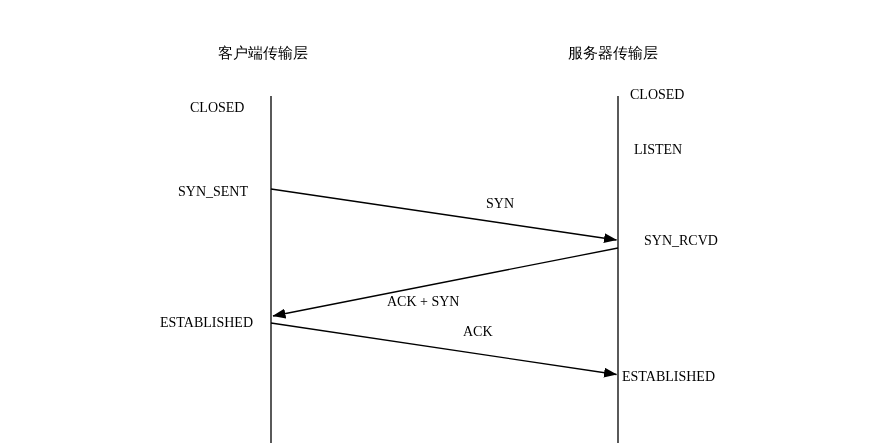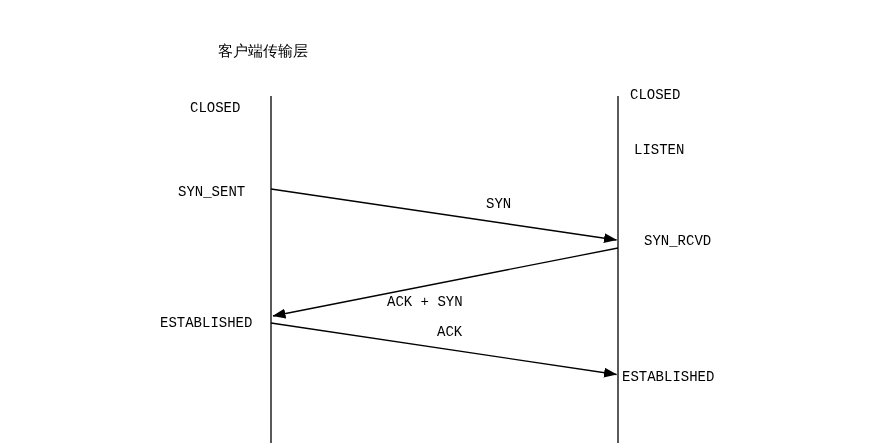--- a/index.html
+++ b/index.html
@@ -2,21 +2,21 @@
 <html><head>
 <meta charset="utf-8">
 <style>
   * { margin: 0; padding: 0; box-sizing: border-box; }
   html, body { background: #ffffff; }
   .canvas {
     position: relative;
     width: 888px;
     height: 443px;
     background: #ffffff;
-    font-family: Liberation Mono, monospace;
+    font-family: Liberation Serif, serif;
     color: #000000;
     overflow: hidden;
   }
   .diagram-svg {
     position: absolute;
     left: 0; top: 0;
     width: 888px; height: 443px;
   }
   .label {
     position: absolute;
@@ -37,21 +37,21 @@
   .st-client-syn-sent    { left: 178px; top: 184px; }
   .st-client-established { left: 160px; top: 315px; }
   
   .st-server-closed      { left: 630px; top: 87px;  }
   .st-server-listen      { left: 634px; top: 142px; text-align: center; }
   .st-server-syn-rcvd    { left: 644px; top: 233px; }
   .st-server-established { left: 622px; top: 369px; }
   
   .msg-syn     { left: 442px; top: 196px; margin-left: 44px; }
   .msg-ack-syn { left: 387px; top: 262px; margin-top: 32px; }
-  .msg-ack     { left: 437px; top: 324px; }
+  .msg-ack     { left: 463px; top: 324px; }
 </style>
 </head>
 <body>
 
 <div class="canvas">
 
   <svg class="diagram-svg" viewBox="0 0 888 443" xmlns="http://www.w3.org/2000/svg">
     <defs>
       <marker id="arrowhead" markerUnits="userSpaceOnUse" markerWidth="14" markerHeight="10" refX="12.5" refY="5" orient="auto">
         <path d="M0,0 L13,5 L0,10 Z" fill="#000000"></path>
@@ -60,20 +60,21 @@
 
     <line x1="271" y1="96" x2="271" y2="443" stroke="#000000" stroke-width="1.3"></line>
     <line x1="618" y1="96" x2="618" y2="443" stroke="#000000" stroke-width="1.3"></line>
 
     <line x1="271" y1="189" x2="616.5" y2="240" stroke="#000000" stroke-width="1.3" marker-end="url(#arrowhead)"></line>
     <line x1="618" y1="248" x2="273" y2="316" stroke="#000000" stroke-width="1.3" marker-end="url(#arrowhead)"></line>
     <line x1="271" y1="323" x2="616.5" y2="374.5" stroke="#000000" stroke-width="1.3" marker-end="url(#arrowhead)"></line>
   </svg>
 
   <div class="label header hdr-client">客户端传输层</div>
+  <div class="label header hdr-server">服务器传输层</div>
 
   <div class="label st-client-closed">CLOSED</div>
   <div class="label st-client-syn-sent">SYN_SENT</div>
   <div class="label st-client-established">ESTABLISHED</div>
 
   <div class="label st-server-closed">CLOSED</div>
   <div class="label st-server-listen">LISTEN</div>
   <div class="label st-server-syn-rcvd">SYN_RCVD</div>
   <div class="label st-server-established">ESTABLISHED</div>
 

